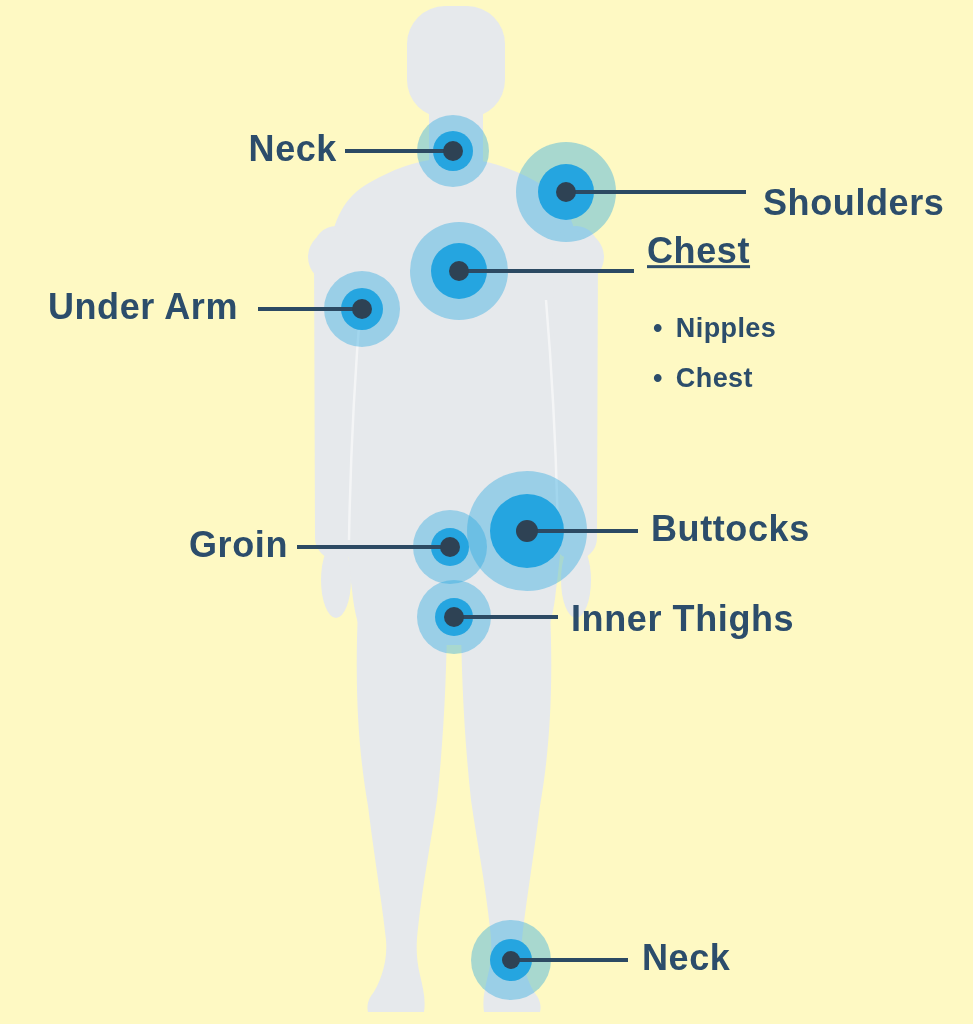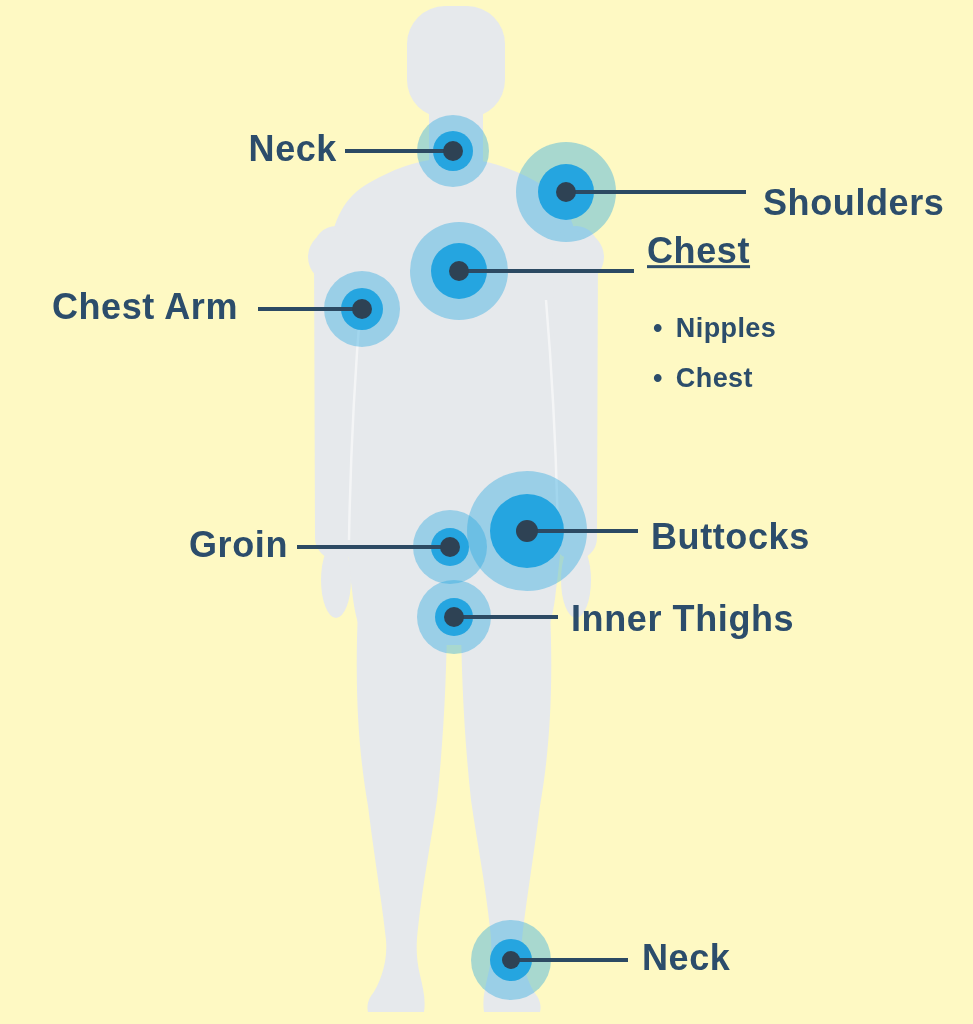--- a/index.html
+++ b/index.html
@@ -123,23 +123,23 @@
       <circle cx="527" cy="531" r="11"></circle>
       <circle cx="454" cy="617" r="10"></circle>
       <circle cx="511" cy="960" r="9"></circle>
     </g>
   </svg>
 
   <div>
     <div class="label side-left" style="right: 636px; top: 150px; color: rgb(44, 77, 107);">Neck</div>
     <div class="label side-right" style="left: 763px; top: 204px; color: rgb(44, 77, 107);">Shoulders</div>
     <div class="label side-right" style="left: 647px; top: 252px; color: rgb(44, 77, 107); text-decoration: underline;">Chest</div>
-    <div class="label side-left" style="right: 735px; top: 308px; color: rgb(44, 77, 107);">Chest Arm</div>
+    <div class="label side-left" style="right: 735px; top: 308px; color: rgb(44, 77, 107);">Under Arm</div>
     <div class="label side-left" style="right: 685px; top: 546px; color: rgb(44, 77, 107);">Groin</div>
-    <div class="label side-right" style="left: 651px; top: 530px; color: rgb(44, 77, 107); margin-top: 8px;">Buttocks</div>
+    <div class="label side-right" style="left: 651px; top: 530px; color: rgb(44, 77, 107);">Buttocks</div>
     <div class="label side-right" style="left: 571px; top: 620px; color: rgb(44, 77, 107);">Inner Thighs</div>
     <div class="label side-right" style="left: 642px; top: 959px; color: rgb(44, 77, 107);">Neck</div>
 
     <div class="sublist" style="left: 653px; top: 303px; color: rgb(44, 77, 107);">
       <div class="subitem">
         <span class="bullet">•</span>
         <span>Nipples</span>
       </div>
       <div class="subitem">
         <span class="bullet">•</span>

